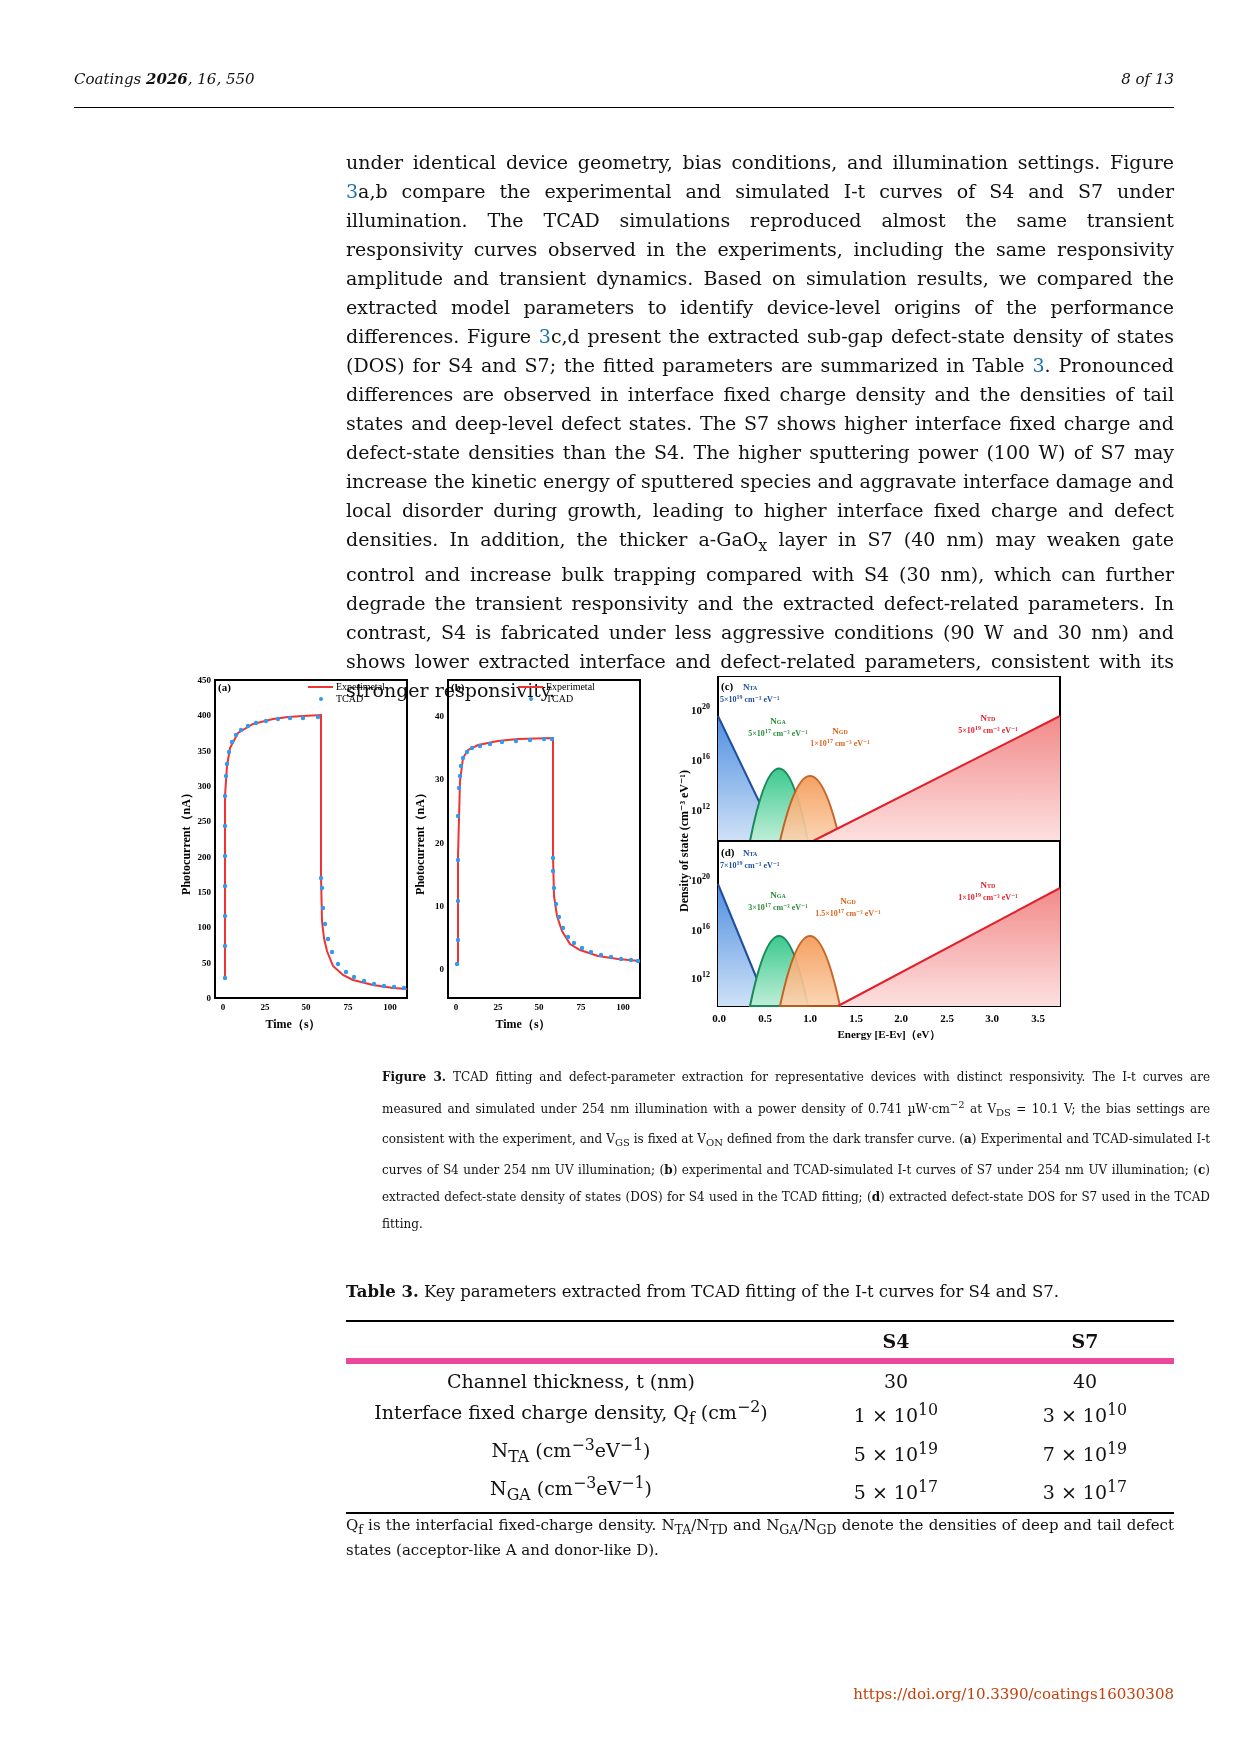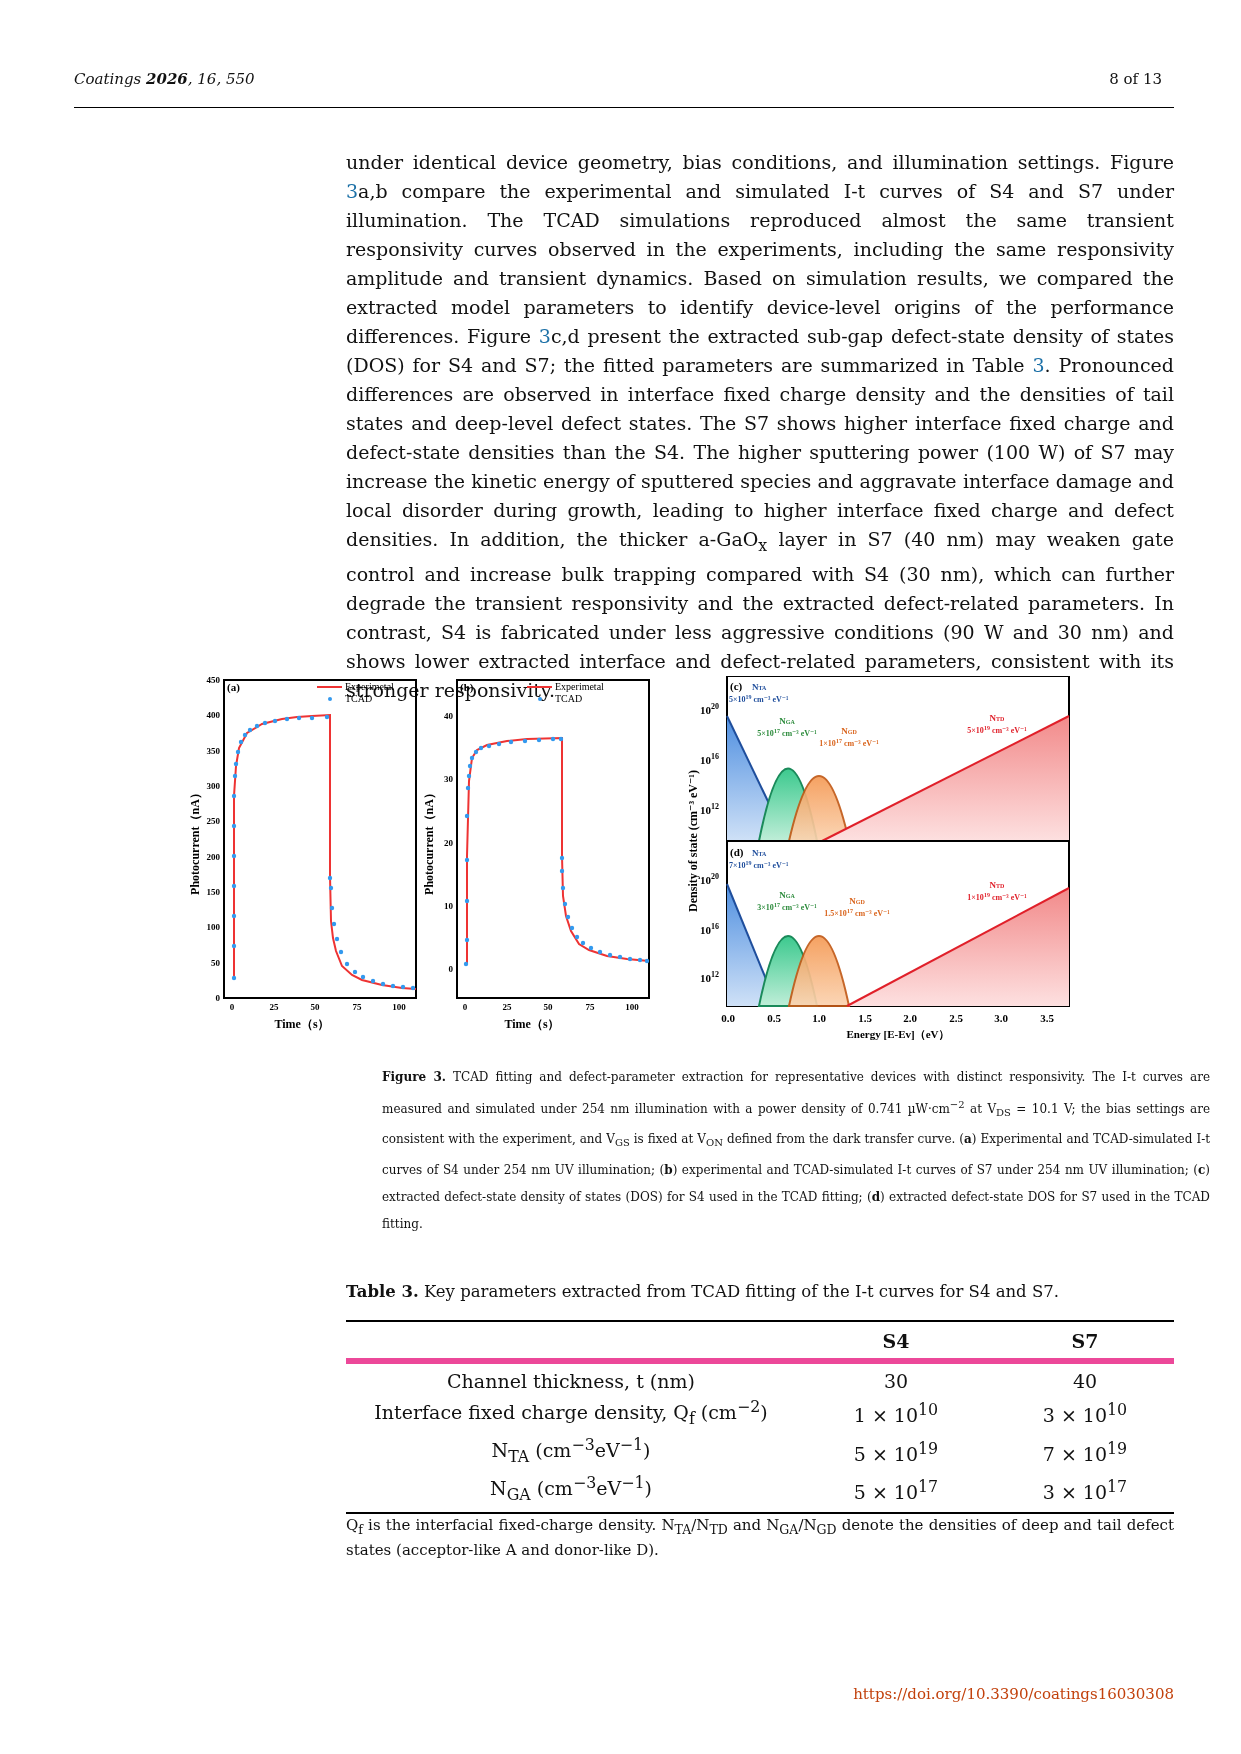--- a/index.html
+++ b/index.html
@@ -1,28 +1,28 @@
 <!DOCTYPE html>
 <html><head>
 <meta charset="utf-8">
 <style>
   html, body { margin: 0; padding: 0; background: #fff; }
   body { width: 1241px; height: 1754px; position: relative; overflow: hidden;
          font-family: "DejaVu Serif", "Liberation Serif", serif; color: #111; }
   .header { position: absolute; left: 74px; top: 70px; width: 1100px; height: 30px; font-size: 15px; }
   .header .journal { position: absolute; left: 0; top: 0; font-style: italic; }
   .header .journal b { font-style: italic; font-weight: bold; }
-  .header .pageno { position: absolute; right: 12px; top: 0; }
+  .header .pageno { position: absolute; right: 0; top: 0; font-style: italic; }
   .header-rule { position: absolute; left: 74px; top: 107px; width: 1100px; height: 1px; background: #000; }
 
   .body-text { position: absolute; left: 346px; top: 148px; width: 828px;
                font-size: 19px; line-height: 29px; text-align: justify; }
   .ref { color: #1a6fa6; }
 
-  .figure { position: absolute; left: 178px; top: 676px; width: 890px; height: 380px; margin-left: 9px; }
+  .figure { position: absolute; left: 178px; top: 676px; width: 890px; height: 380px; }
   svg text { font-family: "Liberation Serif", "DejaVu Serif", serif; }
 
   .caption { position: absolute; left: 362px; top: 1064px; width: 828px;
              font-size: 12px; line-height: 27px; text-align: justify; margin-left: 20px; }
   .caption b { font-weight: bold; }
 
   .table-caption { position: absolute; left: 346px; top: 1282px; width: 828px; font-size: 16.5px; }
   .table-caption b { font-weight: bold; }
 
   .tbl { position: absolute; left: 346px; top: 1320px; width: 828px; border-collapse: collapse; font-size: 19px; }

